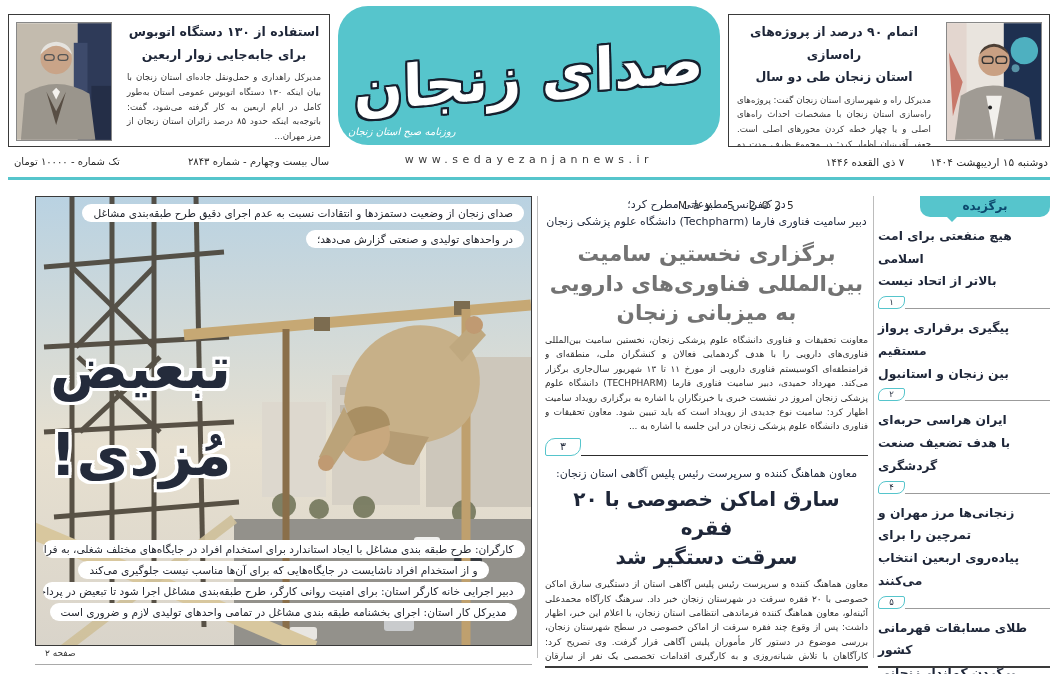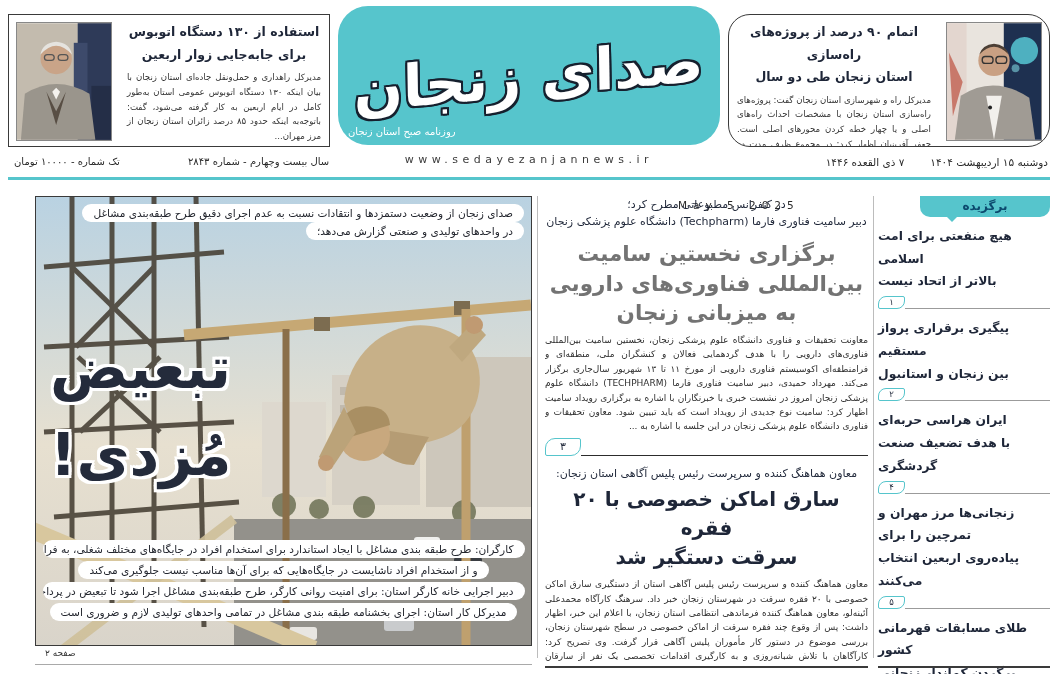--- a/index.html
+++ b/index.html
@@ -11,21 +11,21 @@
     direction: rtl;
     overflow: hidden;
     color: #222;
   }
   
   .tbox {
     position: absolute; top: 14px; width: 322px; height: 133px;
     border: 1px solid #3a3a3a; background: #fff;
     display: flex; align-items: stretch; overflow: hidden;
   }
-  #box-right { right: 8px; border-radius: 22px; }
+  #box-right { right: 8px; }
   #box-left  { left: 8px; }
   .tbox svg { flex: 0 0 auto; margin: 7px; border: 1px solid #888; }
   .tbox-text { flex: 1 1 auto; padding: 6px 8px 2px 8px; display: flex; flex-direction: column; }
   .tbox-head { font-weight: bold; color: #1e2638; font-size: 12.5px; line-height: 1.8; text-align: center; }
   .tbox-body { font-size: 8.6px; color: #333; text-align: justify; line-height: 1.72; margin-top: 4px; }
   .page-ref { font-size: 8px; color: #444; margin-top: 1px; align-self: flex-start; float: left; }
   
   #masthead {
     position: absolute; top: 6px; right: 338px; width: 382px; height: 139px;
     background: #56c5cc; border-radius: 30px;
@@ -34,21 +34,21 @@
   #masthead-title {
     font-size: 58px; font-weight: bold; color: #ffffff;
     transform: rotate(-5deg) skewX(-4deg);
     text-shadow: -2px -2px 0 #16202e, 2px -2px 0 #16202e, -2px 2px 0 #16202e,
                   2px 2px 0 #16202e, 0 -2px 0 #16202e, 0 2px 0 #16202e,
                  -2px 0 0 #16202e, 2px 0 0 #16202e;
     white-space: nowrap;
   }
   #masthead-sub {
     position: absolute; bottom: 8px; left: 10px;
-    font-size: 10px; color: #ffffff; letter-spacing: 1px;
+    font-size: 10px; color: #ffffff; letter-spacing: 1px; font-style: italic;
   }
   #website {
     position: absolute; top: 153px; right: 338px; width: 382px;
     text-align: center; direction: ltr;
     font-size: 11px; letter-spacing: 4.5px; color: #3c3c3c;
   }
   
   .infobar-item { position: absolute; top: 156px; font-size: 10px; color: #2a2a2a; }
   #price { left: 14px; }
   #issue { left: 188px; }
@@ -56,21 +56,21 @@
   #date-en { direction: ltr; letter-spacing: 6px; margin-top: 43px; }
   #teal-rule { position: absolute; top: 177px; left: 8px; right: 8px; height: 3px; background: #56c5cc; }
   
   #photo-block {
     position: absolute; left: 35px; top: 196px; width: 497px; height: 450px;
     border: 1px solid #3a3a3a; overflow: hidden; background: #cfd8dc;
   }
   #photo-block > svg { position: absolute; inset: 0; }
   .caption-stack-top {
     position: absolute; top: 7px; right: 7px;
-    display: flex; flex-direction: column; align-items: flex-start; gap: 0;
+    display: flex; flex-direction: column; align-items: flex-start; gap: 8px;
   }
   .caption-stack-bottom {
     position: absolute; bottom: 24px; left: 6px; right: 6px;
     display: flex; flex-direction: column; align-items: center; gap: 3px;
   }
   .pill {
     background: #ffffff; border-radius: 9px; padding: 3px 11px;
     font-size: 10.6px; color: #23262e; white-space: nowrap; max-width: 482px; overflow: hidden;
   }
   #main-title {

